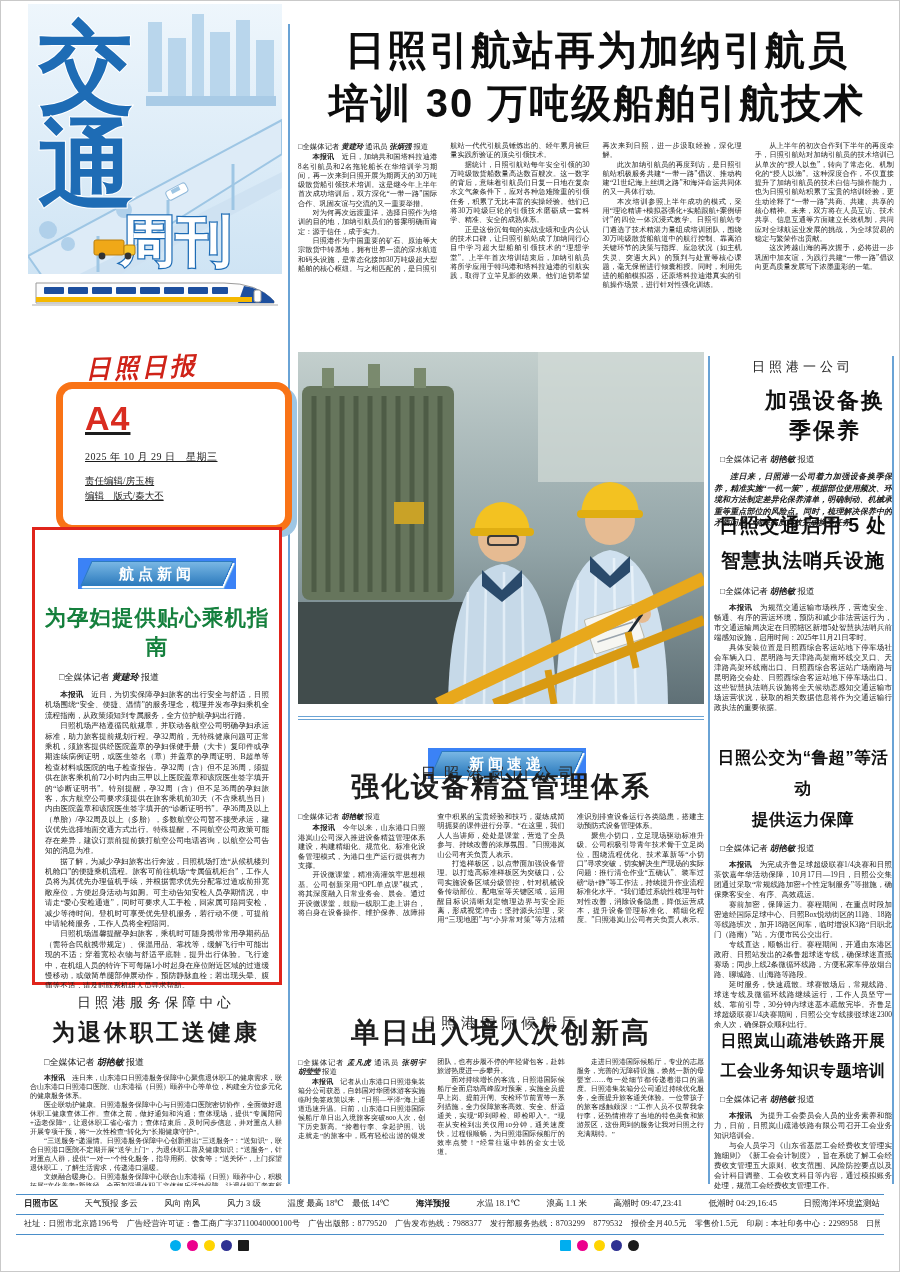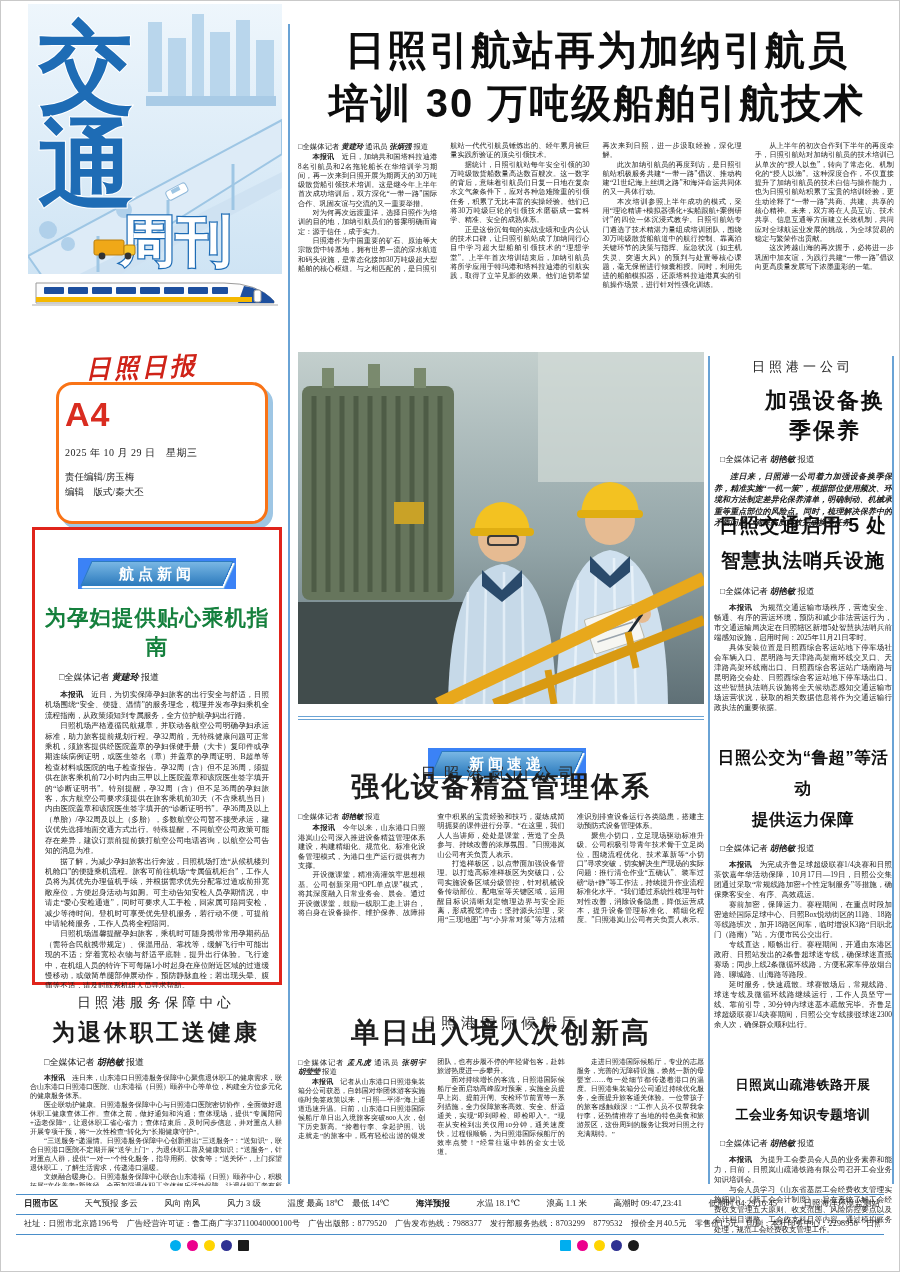--- a/index.html
+++ b/index.html
@@ -9,22 +9,22 @@
   .abs{position:absolute;}
   .vr{position:absolute;width:2px;background:#6aa3d5;}
   .sans{font-family:"Liberation Sans","DejaVu Sans",sans-serif;}
   .center{text-align:center;}
   .just{text-align:justify;}
 
   
   .masthead{left:28px;top:4px;width:254px;height:312px;}
   .paper-logo{left:86px;top:350px;width:150px;font-size:25px;font-weight:bold;font-style:italic;
               color:#cf2318;letter-spacing:3px;transform:rotate(-2deg);white-space:nowrap;}
-  .info-card{left:56px;top:382px;width:200px;height:126px;border:3px solid #f97316;border-radius:16px;
-             box-shadow:5px 5px 0 #9ec6e4;padding:10px 0 0 6px;background:#fff;}
+  .info-card{left:56px;top:382px;width:200px;height:126px;border:7px solid #f97316;border-radius:16px;
+             box-shadow:5px 5px 0 #9ec6e4;padding:10px 0 0 22px;background:#fff;text-decoration:underline;}
   .page-no{font-size:34px;font-weight:bold;color:#d92c20;letter-spacing:1px;}
   .date-line{font-size:10px;margin-top:12px;letter-spacing:0.5px;}
   .ed-line{font-size:9.5px;margin-top:10px;line-height:15px;}
 
   .red-box{left:32px;top:527px;width:244px;height:452px;border:3px solid #e0241b;background:#fff;}
   .banner-wrap{position:absolute;background:#3b82f6;padding:3px 8px;margin-top:44px;}
   .banner{position:relative;width:142px;height:25px;}
   .banner .bg{position:absolute;inset:0;transform:skewX(-24deg);
               background:linear-gradient(180deg,#79b7e4,#2e7cbe);
               border:1px solid #2e7cbe;box-shadow:2px 2px 0 #fff,3px 3px 0 #79b7e4;}
@@ -78,21 +78,21 @@
   .rail-body{font-size:7.5px;line-height:10px;overflow:hidden;margin-top:5px;}
   .rail-body p{margin:0;text-indent:2em;}
   .kai{font-style:italic;font-size:8px;line-height:11.5px;}
 
   .a1{top:358px;} .a1 .rail-hl{font-size:22px;letter-spacing:2px;margin-top:10px;margin-left:44px;}
   .a1 .rail-body{height:62px;font-weight:bold;}
   .a2{top:508px;} .a2 .rail-hl{font-size:19.5px;line-height:35px;letter-spacing:1px;}
   .a2 .rail-body{height:138px;}
   .a3{top:742px;} .a3 .rail-hl{font-size:16.5px;line-height:31px;letter-spacing:0.5px;}
   .a3 .rail-body{height:186px;}
-  .a4{top:1026px;} .a4 .rail-hl{font-size:13px;line-height:30px;letter-spacing:0.5px;margin-top:44px;}
+  .a4{top:1026px;} .a4 .rail-hl{font-size:16px;line-height:30px;letter-spacing:0.5px;}
   .a4 .rail-body{height:86px;}
 
   
   .f-line{left:16px;width:868px;height:0;border-top:1.5px solid #4a8ec9;}
   .weather-row{left:24px;top:1198px;width:856px;display:flex;justify-content:space-between;
                font-size:8.5px;white-space:nowrap;overflow:hidden;}
   .imprint-row{left:24px;top:1218px;width:856px;font-size:8px;white-space:nowrap;overflow:hidden;
                letter-spacing:0.2px;}
   .marks{position:absolute;top:1240px;display:flex;gap:6px;align-items:center;}
   .mk{width:11px;height:11px;border-radius:50%;}

